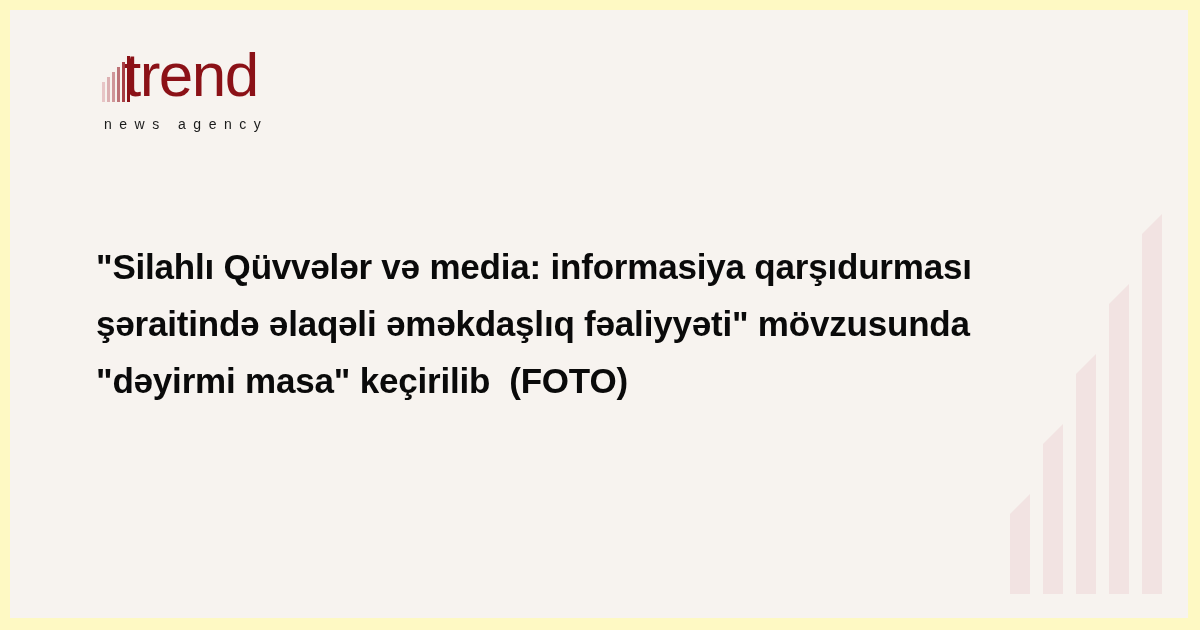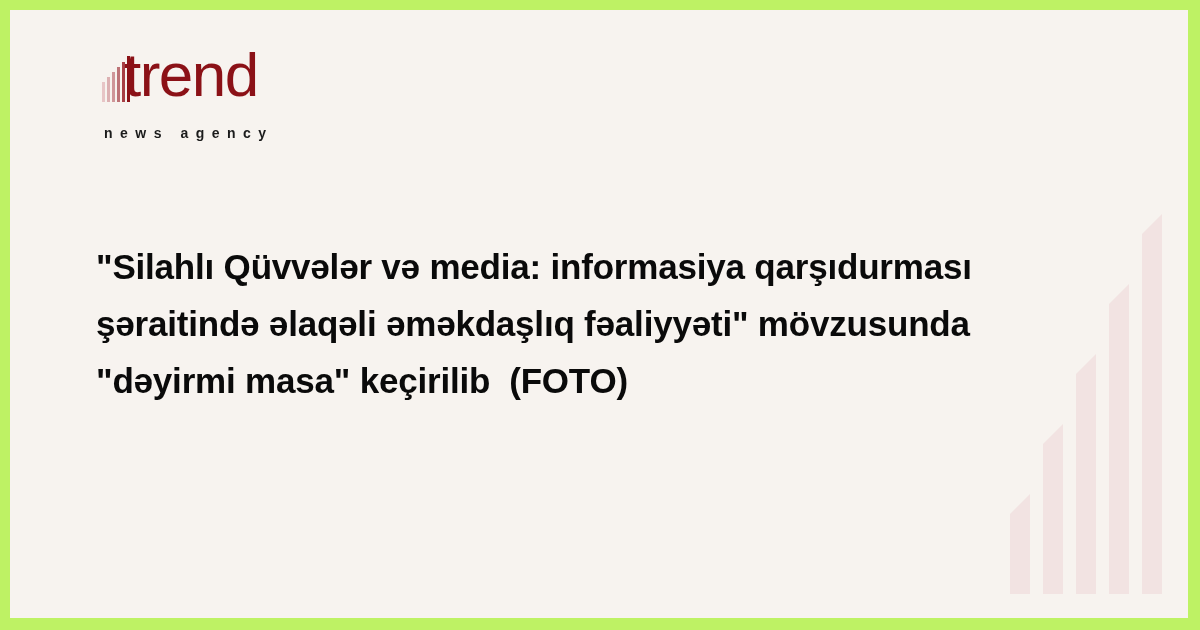--- a/index.html
+++ b/index.html
@@ -12,21 +12,21 @@
     overflow: hidden;
     font-family: "Liberation Sans", sans-serif;
   }
 
   
   #share-card {
     position: relative;
     width: 1200px;
     height: 630px;
     box-sizing: border-box;
-    background: #bef264;            
+    background: #fef9c3;            
     overflow: hidden;
   }
 
   #card-surface {
     position: absolute;
     left: 10px;
     top: 10px;
     right: 12px;
     bottom: 12px;
     background: #f7f3ef;            
@@ -91,24 +91,24 @@
     font-family: "Liberation Sans", sans-serif;
     font-size: 62px;
     font-weight: 400;
     letter-spacing: -1.5px;
     color: #8b1117;
     line-height: 1;
   }
   #logo-tagline {
     position: absolute;
     left: 9px;
-    top: 77px;
+    top: 68px;
     font-family: "Liberation Sans", sans-serif;
     font-size: 14px;
-    font-weight: 700;
+    font-weight: 400;
     letter-spacing: 7.5px;
     color: #1b1b1b;
     white-space: nowrap;
   }
 
   
   #headline {
     position: absolute;
     left: 86px;
     top: 228px;

